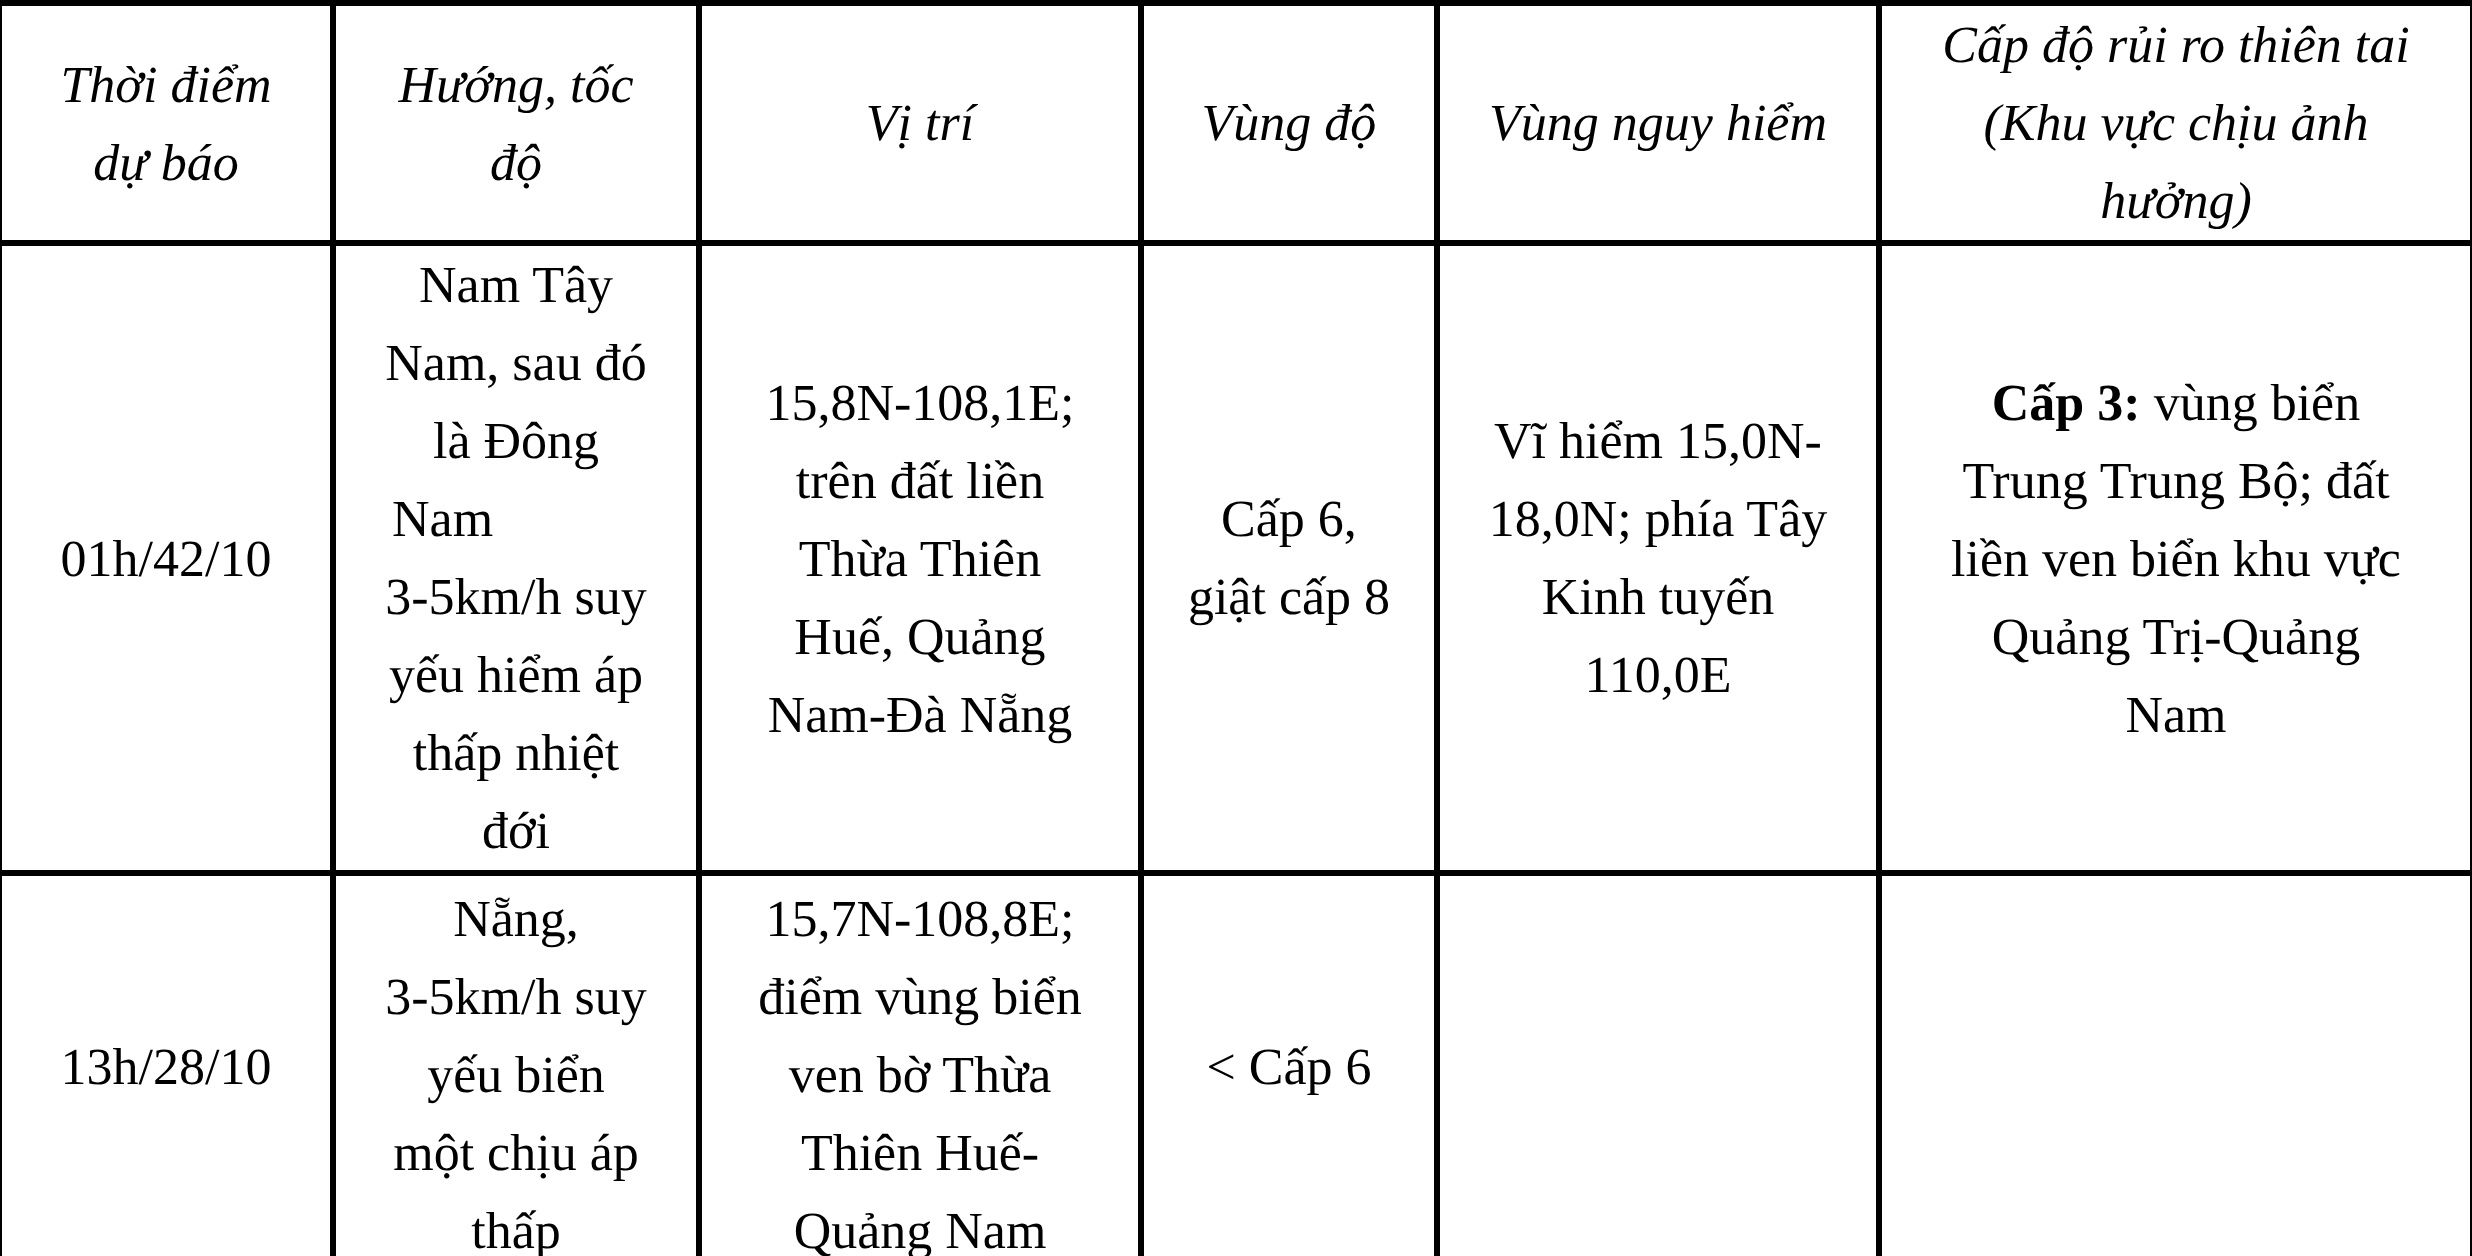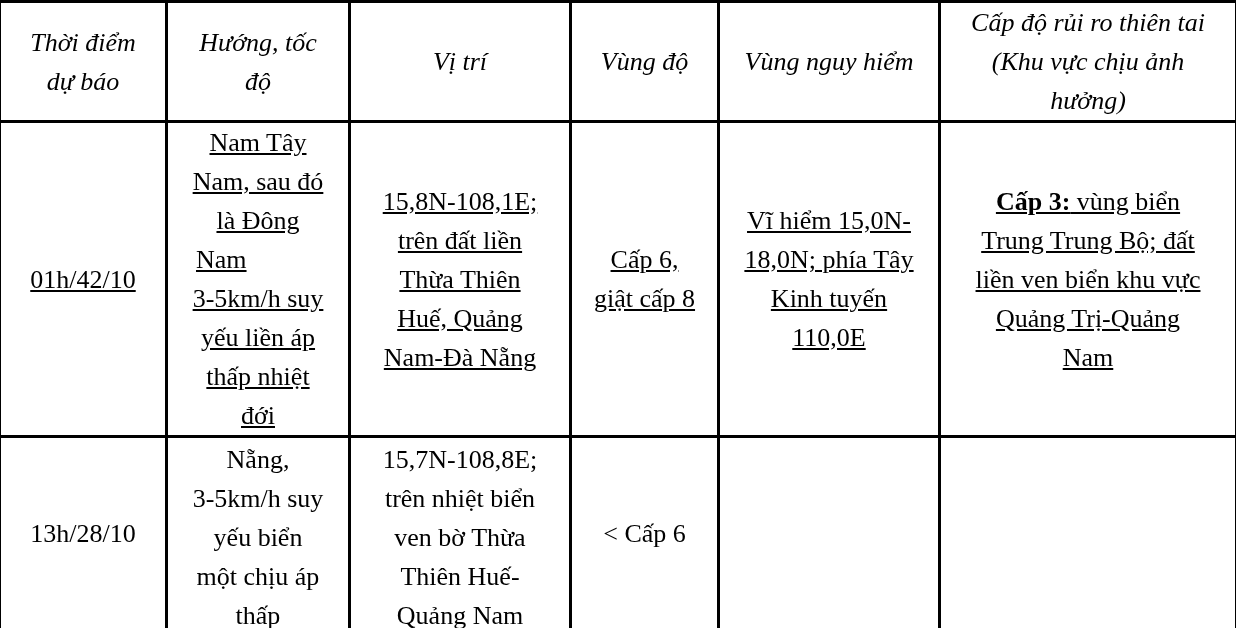--- a/index.html
+++ b/index.html
@@ -30,21 +30,21 @@
       vertical-align: middle;
       font-size: 26px;
       line-height: 39px;
       font-weight: normal;
       word-wrap: break-word;
     }
     table.forecast th {
       font-style: italic;
       height: 115px;
     }
-    tr.row-1 td { height: 306px; text-decoration: underline; }
+    tr.row-1 td { height: 306px; }
     tr.row-2 td { height: 200px; vertical-align: top; padding-top: 2px; }
     tr.row-2 td.vcenter { vertical-align: middle; padding-top: 0; }
     .bold { font-weight: bold; }
     .line { display: block; }
   </style>
 </head>
 <body>
 
 <table class="forecast">
   <colgroup>
@@ -83,21 +83,21 @@
   </thead>
   <tbody>
     <tr class="row-1">
       <td>01h/42/10</td>
       <td>
         <span class="line">Nam Tây</span>
         <span class="line">Nam, sau đó</span>
         <span class="line">là Đông</span>
         <span class="line" style="text-align:left;padding-left:22px">Nam</span>
         <span class="line">3-5km/h suy</span>
-        <span class="line">yếu liền áp</span>
+        <span class="line">yếu hiểm áp</span>
         <span class="line">thấp nhiệt</span>
         <span class="line">đới</span>
       </td>
       <td>
         <span class="line">15,8N-108,1E;</span>
         <span class="line">trên đất liền</span>
         <span class="line">Thừa Thiên</span>
         <span class="line">Huế, Quảng</span>
         <span class="line">Nam-Đà Nẵng</span>
       </td>
@@ -123,21 +123,21 @@
       <td class="vcenter"><span style="position:relative;top:-6px">13h/28/10</span></td>
       <td>
         <span class="line">Nẵng,</span>
         <span class="line">3-5km/h suy</span>
         <span class="line">yếu biển</span>
         <span class="line">một chịu áp</span>
         <span class="line">thấp</span>
       </td>
       <td>
         <span class="line">15,7N-108,8E;</span>
-        <span class="line">trên nhiệt biển</span>
+        <span class="line">điểm vùng biển</span>
         <span class="line">ven bờ Thừa</span>
         <span class="line">Thiên Huế-</span>
         <span class="line">Quảng Nam</span>
       </td>
       <td class="vcenter">
         <span class="line" style="position:relative;top:-6px">&lt; Cấp 6</span>
       </td>
       <td></td>
       <td></td>
     </tr>

